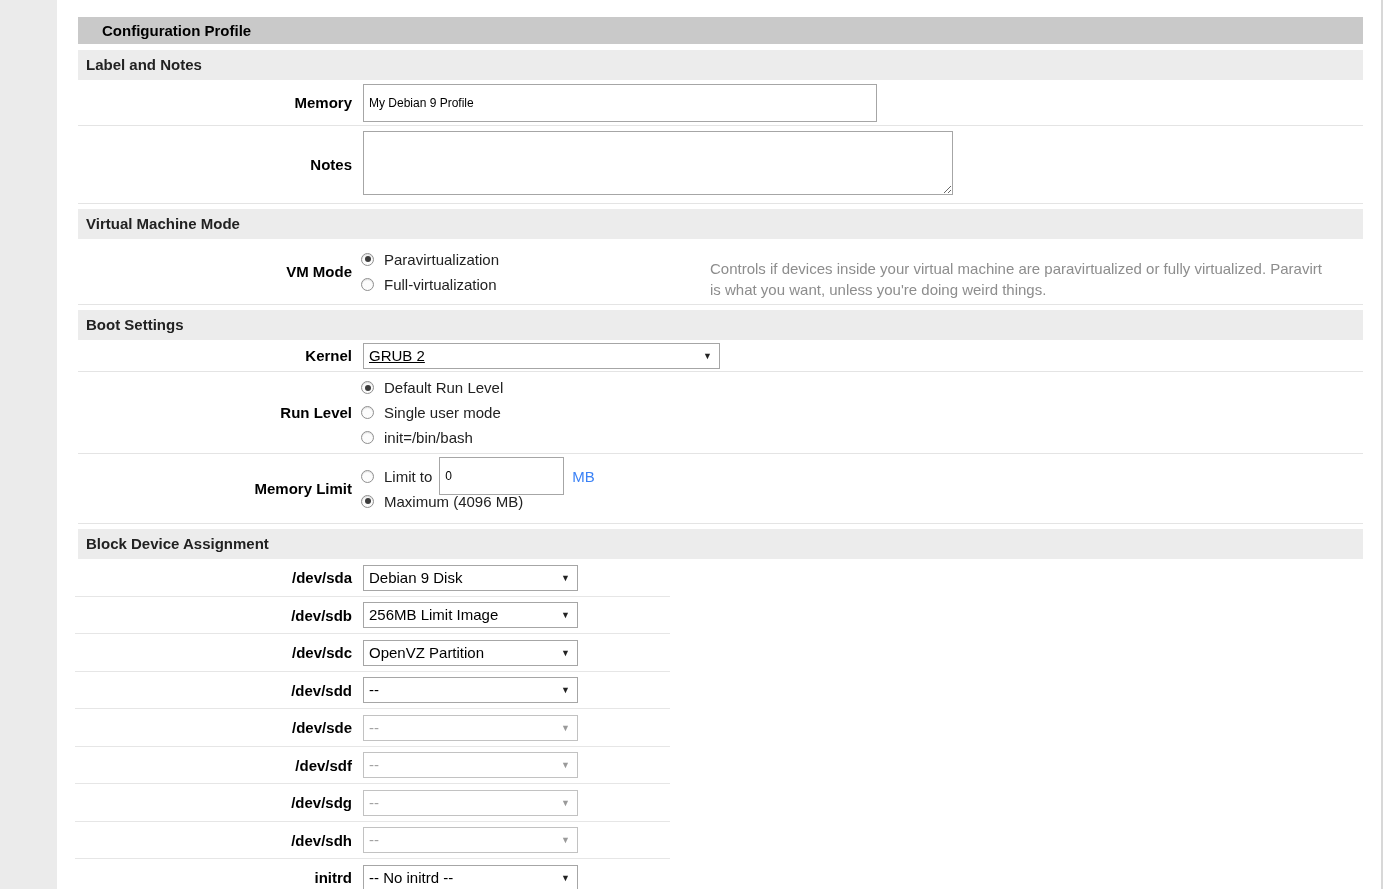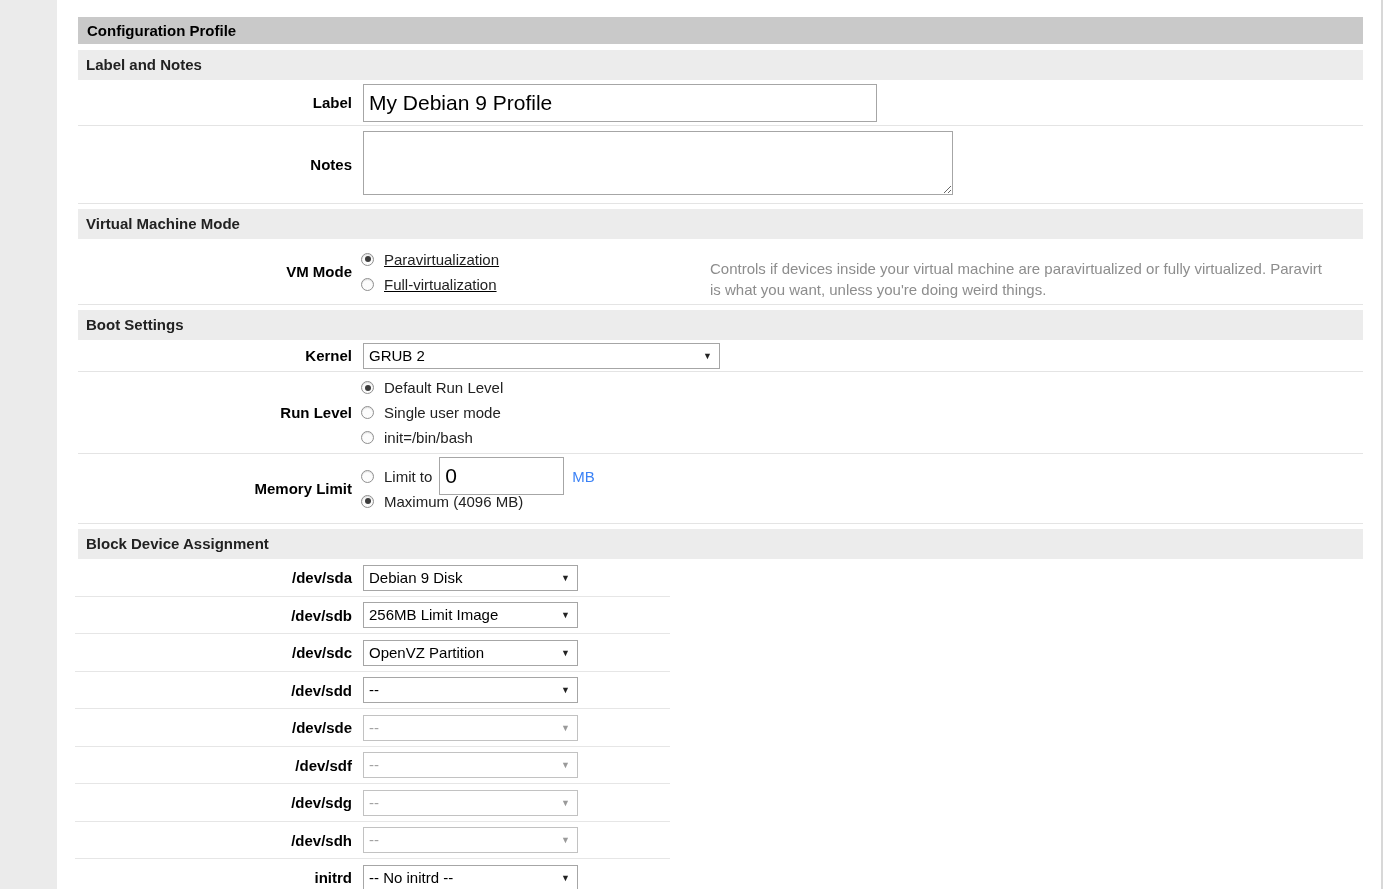--- a/index.html
+++ b/index.html
@@ -10,21 +10,21 @@
     -webkit-font-smoothing:antialiased;
   }
   .left-strip { position:absolute; left:0; top:0; width:57px; height:889px; background:#ebebeb; }
   .right-line { position:absolute; left:1381px; top:0; width:2px; height:889px; background:#d8d8d8; }
 
   .form-panel { position:absolute; left:78px; top:17px; width:1285px; }
 
   .title-bar {
     height:27px; line-height:27px; background:#c9c9c9;
     font-size:15px; font-weight:bold; color:#000;
-    padding-left:9px; box-sizing:border-box; margin-bottom:6px;
+    padding-left:24px; box-sizing:border-box; margin-bottom:6px;
   }
   .section-bar {
     height:30px; line-height:30px; background:#ececec;
     font-size:15px; color:#222; padding-left:8px; box-sizing:border-box;font-weight:bold;
   }
   .section-bar.mt { margin-top:5px; }
 
   .frow {
     display:flex; align-items:center; box-sizing:border-box;
     border-bottom:1px solid #e4e4e4;
@@ -42,42 +42,42 @@
   .row-runlevel { height:82px; }
   .row-memory { height:70px;align-items:center; }
   .block-row { height:37.5px; border-bottom:none; position:relative; }
   .block-row::after {
     content:""; position:absolute; left:-3px; bottom:0; width:595px; height:1px; background:#e6e6e6;
   }
   .row-initrd { height:37.5px; border-bottom:none; }
 
   .tinput {
     height:26px; box-sizing:border-box; border:1px solid #a6a6a6; background:#fff;
-    font-family:inherit; font-size:21px; color:#000; padding:18px 5px;
+    font-family:inherit; font-size:12px; color:#000; padding:18px 5px;
   }
   .label-input { width:514px; }
   .memory-input { width:125px; margin-left:7px; }
 
   .notes-area {
     width:590px; height:64px; box-sizing:border-box; border:1px solid #a6a6a6;
     font-family:inherit; font-size:15px; color:#000; padding:2px 5px; resize:both; background:#fff;
   }
 
   .sel {
     position:relative; box-sizing:border-box; height:26px; line-height:24px;
     border:1px solid #a6a6a6; background:#fff; font-size:15px; color:#000;
     padding:0 22px 0 5px; white-space:nowrap; overflow:hidden; cursor:default;
   }
   .sel .arr {
     position:absolute; right:7px; top:50%; transform:translateY(-50%);
     font-size:9px; color:#222; line-height:1;
   }
   .sel.disabled { border-color:#c2c2c2; color:#a3a3a3; }
   .sel.disabled .arr { color:#9a9a9a; }
-  .sel-kernel { width:357px; }
+  .sel-kernel { width:357px;text-decoration:underline; }
   .sel-block  { width:215px; }
 
   .radio-stack { display:flex; flex-direction:column; justify-content:center; }
   .radio-line { display:flex; align-items:center; height:25px; font-size:15px; color:#222; }
   .radio {
     width:13px; height:13px; box-sizing:border-box; border:1px solid #8f8f8f; border-radius:50%;
     background:#fcfcfc; margin:0 10px 0 9px; position:relative; flex-shrink:0;
     box-shadow:inset 0 1px 1px rgba(0,0,0,0.12);
   }
   .radio.checked::after {
@@ -97,38 +97,38 @@
 <div class="left-strip"></div>
 <div class="right-line"></div>
 
 <div class="form-panel">
 
   <div class="title-bar">Configuration Profile</div>
 
   <div class="section-bar">Label and Notes</div>
 
   <div class="frow row-label-field">
-    <div class="frow-label">Label</div>
+    <div class="frow-label">Memory</div>
     <div class="fctrl">
       <input class="tinput label-input" type="text" value="My Debian 9 Profile" style="">
     </div>
   </div>
 
   <div class="frow row-notes">
     <div class="frow-label">Notes</div>
     <div class="fctrl">
       <textarea class="notes-area" style=""></textarea>
     </div>
   </div>
 
   <div class="section-bar mt">Virtual Machine Mode</div>
 
   <div class="frow row-vm">
     <div class="frow-label">VM Mode</div>
-    <div class="fctrl radio-stack" style="margin-left:0;text-decoration:underline;">
+    <div class="fctrl radio-stack" style="margin-left:0;">
       <div class="radio-line">
         <span class="radio checked"></span>
         <span>Paravirtualization</span>
       </div>
       <div class="radio-line">
         <span class="radio"></span>
         <span>Full-virtualization</span>
       </div>
     </div>
     <div class="vm-help">Controls if devices inside your virtual machine are paravirtualized or fully virtualized. Paravirt is what you want, unless you're doing weird things.</div>

